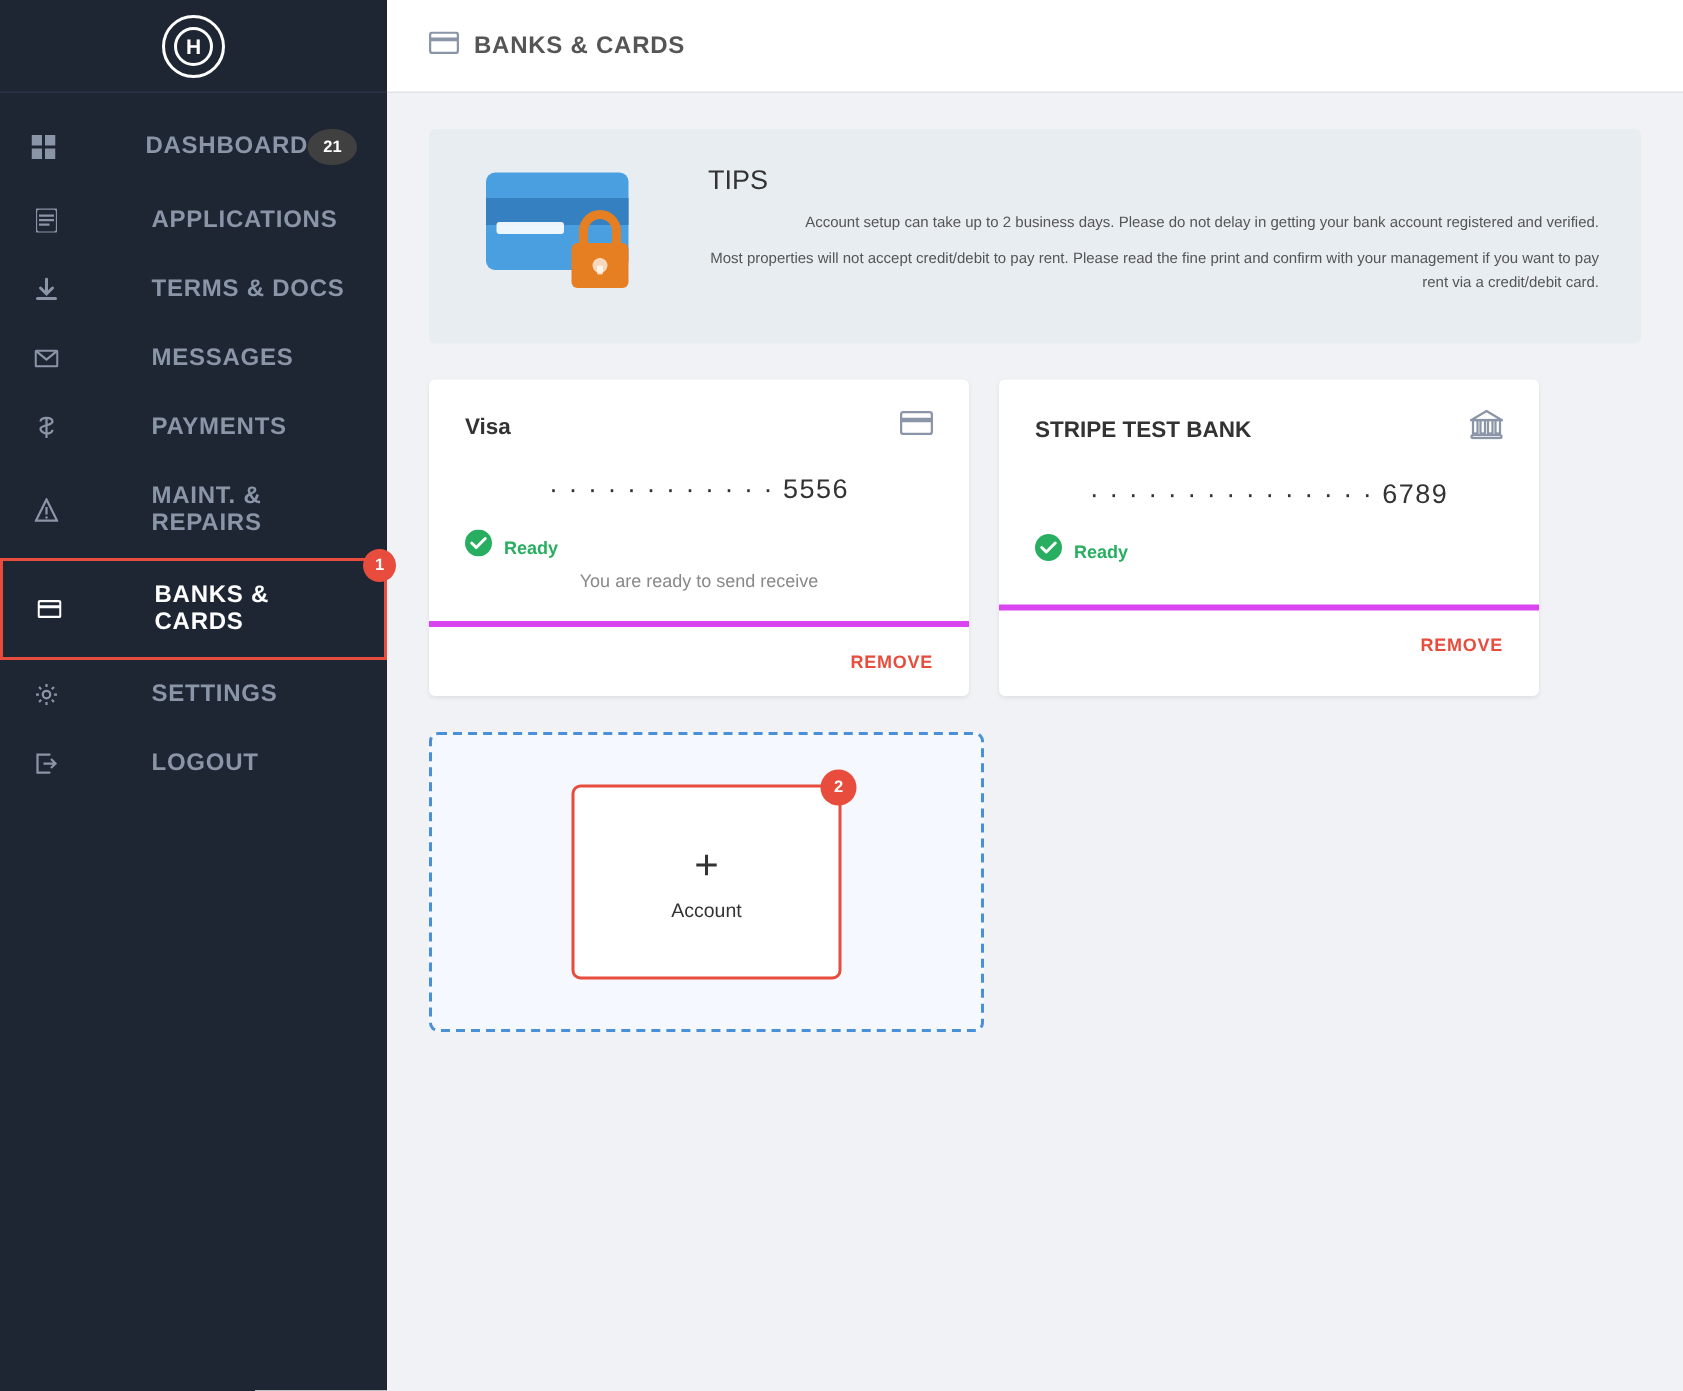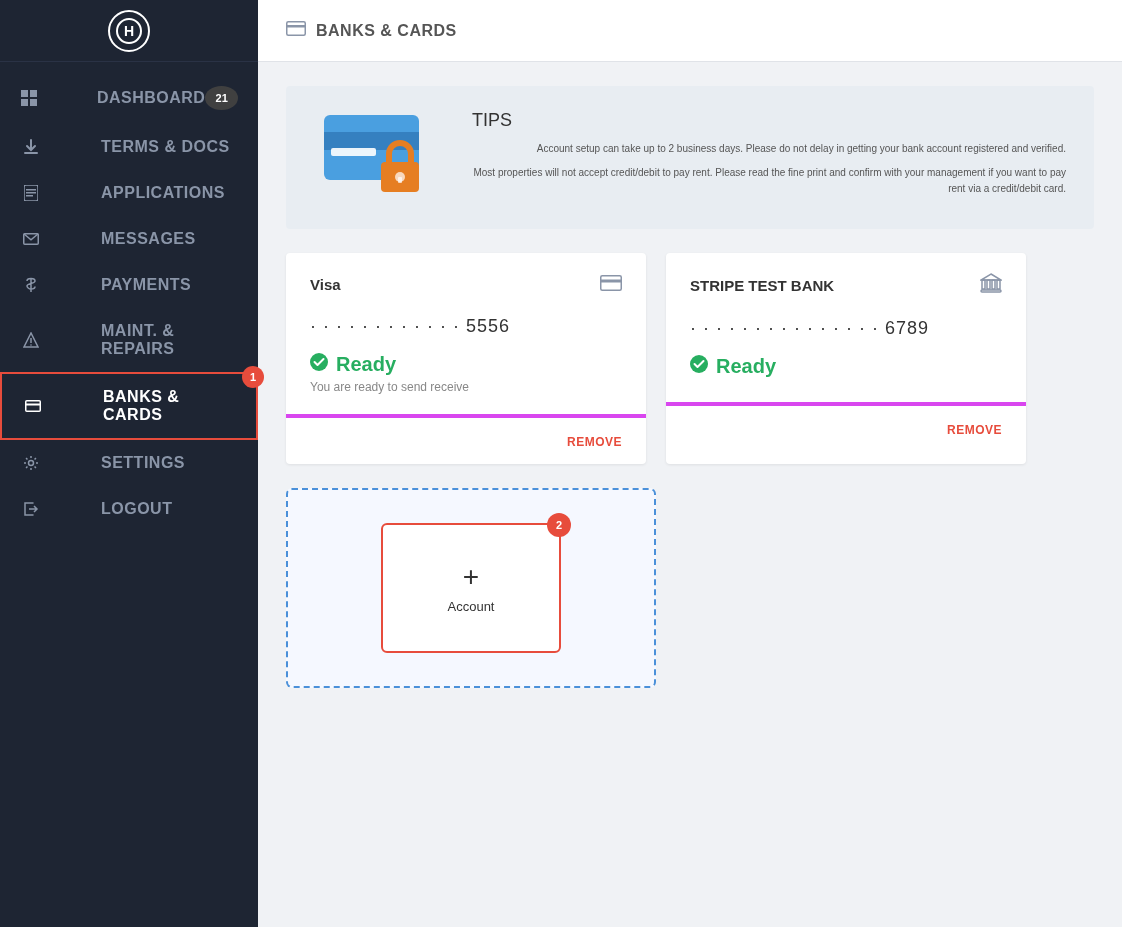--- a/index.html
+++ b/index.html
@@ -165,21 +165,21 @@
       flex-wrap: wrap;
       margin-bottom: 24px;
     }
     .payment-card {
       background: #fff;
       border-radius: 4px;
       width: 360px;
       overflow: hidden;
       box-shadow: 0 1px 3px rgba(0,0,0,0.08);
     }
-    .card-body { padding: 20px 24px; }
+    .card-body { padding: 20px 24px; text-align: center; }
     .card-header-row {
       display: flex;
       align-items: center;
       justify-content: space-between;
       margin-bottom: 20px;
     }
     .card-name {
       font-size: 15px;
       font-weight: 600;
       color: #333;
@@ -199,21 +199,21 @@
       display: flex;
       align-items: center;
       gap: 8px;
       margin-bottom: 4px;
     }
     .status-check {
       color: #27ae60;
       font-size: 18px;
     }
     .status-label {
-      font-size: 20px;
+      font-size: 12px;
       font-weight: 600;
       color: #27ae60;
     }
     .status-description {
       font-size: 12px;
       color: #888;
       margin-top: 4px;
     }
     .card-footer {
       border-top: 4px solid #d946ef;
@@ -305,38 +305,38 @@
             <rect x="0" y="9" width="7" height="7"></rect>
             <rect x="9" y="9" width="7" height="7"></rect>
           </svg>
       </span>
       <span class="nav-item-label">DASHBOARD</span>
       <span class="nav-badge">21</span>
     </div>
 
     <div class="nav-item">
       <span class="nav-item-icon">
-        <svg width="16" height="16" viewBox="0 0 16 16" fill="currentColor">
-            <path d="M8 1v9M4 7l4 4 4-4" stroke="currentColor" stroke-width="2" fill="none" stroke-linecap="round"></path>
-            <rect x="1" y="13" width="14" height="2" rx="1"></rect>
-          </svg>
-      </span>
-      <span class="nav-item-label">TERMS &amp; DOCS</span>
-    </div>
-
-    <div class="nav-item">
-      <span class="nav-item-icon">
         <svg width="14" height="16" viewBox="0 0 14 16" fill="currentColor">
             <rect x="0" y="0" width="14" height="16" rx="2" fill="none" stroke="currentColor" stroke-width="1.5"></rect>
             <rect x="2" y="4" width="10" height="1.5"></rect>
             <rect x="2" y="7" width="10" height="1.5"></rect>
             <rect x="2" y="10" width="7" height="1.5"></rect>
           </svg>
       </span>
       <span class="nav-item-label">APPLICATIONS</span>
+    </div>
+
+    <div class="nav-item">
+      <span class="nav-item-icon">
+        <svg width="16" height="16" viewBox="0 0 16 16" fill="currentColor">
+            <path d="M8 1v9M4 7l4 4 4-4" stroke="currentColor" stroke-width="2" fill="none" stroke-linecap="round"></path>
+            <rect x="1" y="13" width="14" height="2" rx="1"></rect>
+          </svg>
+      </span>
+      <span class="nav-item-label">TERMS &amp; DOCS</span>
     </div>
 
     <div class="nav-item">
       <span class="nav-item-icon">
         <svg width="16" height="12" viewBox="0 0 16 12" fill="none" stroke="currentColor" stroke-width="1.5">
             <rect x="0.75" y="0.75" width="14.5" height="10.5" rx="1"></rect>
             <path d="M0.75 0.75l7.25 6 7.25-6"></path>
           </svg>
       </span>
       <span class="nav-item-label">MESSAGES</span>

